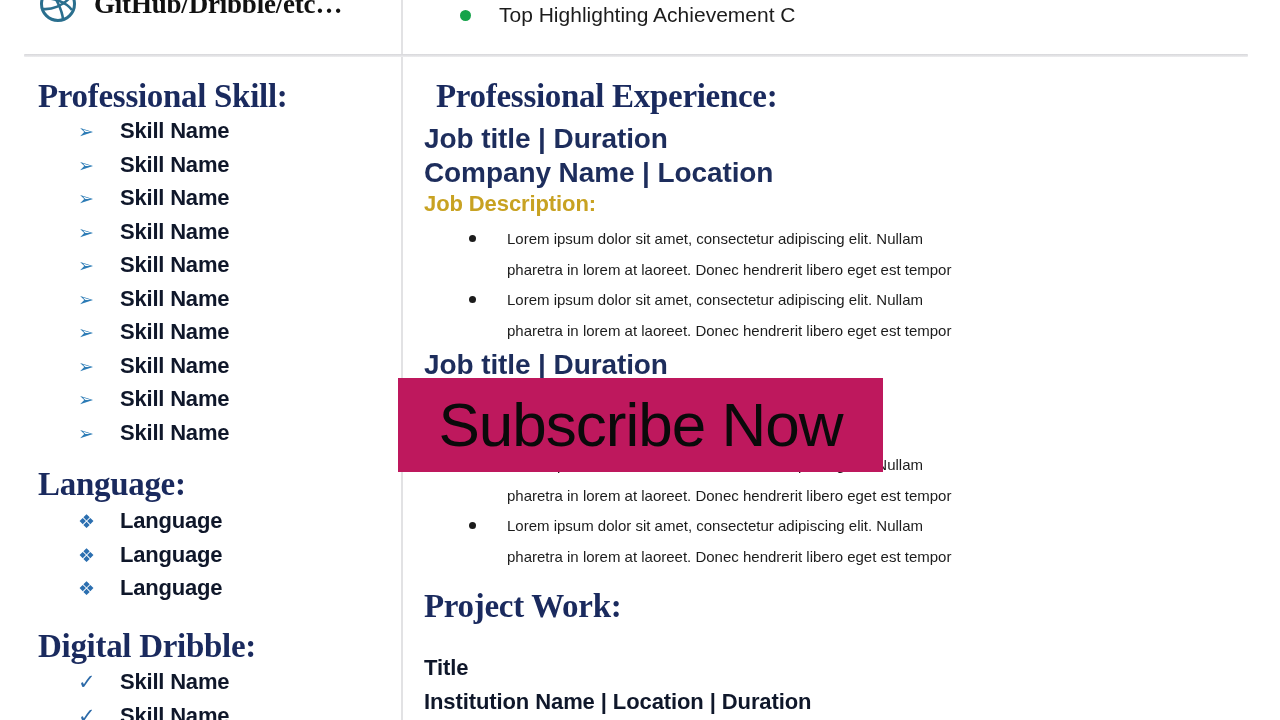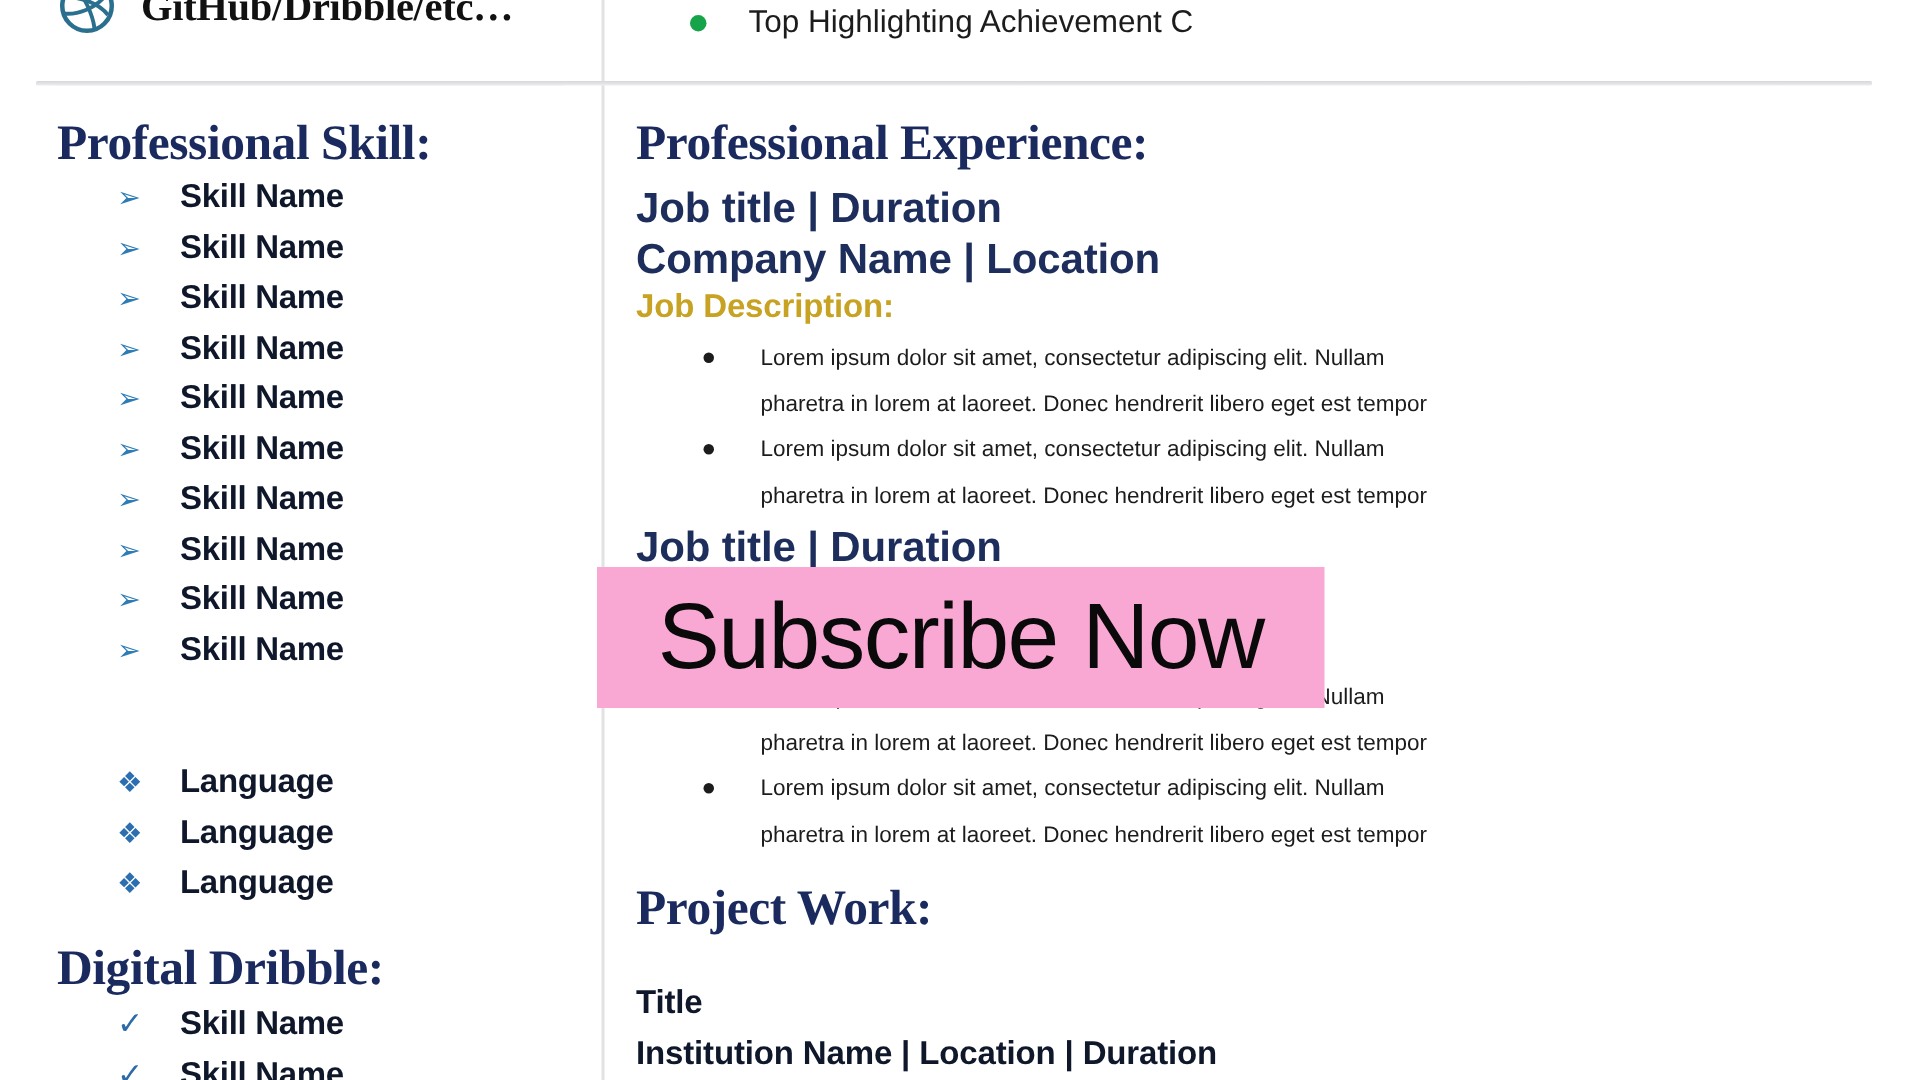--- a/index.html
+++ b/index.html
@@ -226,21 +226,21 @@
     letter-spacing: -0.1px;
   }
 
   
   #subscribe-overlay {
     position: absolute;
     left: 398px;
     top: 378px;
     width: 485px;
     height: 94px;
-    background: #f9a8d4;
+    background: #be185d;
     display: flex;
     align-items: center;
     justify-content: center;
     z-index: 50;
   }
   #subscribe-overlay .sub-text {
     font-family: "Liberation Sans", sans-serif;
     font-size: 62px;
     font-weight: normal;
     color: #0a0a0a;
@@ -306,20 +306,21 @@
         <li class="bullet-item">
           <span class="bullet-glyph arrow">➢</span>
           <span class="bullet-label">Skill Name</span>
         </li>
         <li class="bullet-item">
           <span class="bullet-glyph arrow">➢</span>
           <span class="bullet-label">Skill Name</span>
         </li>
       </ul>
 
+    <div class="section-heading sh-left" style="top:466px;">Language:</div>
 
     <ul class="bullet-list" id="language-list" style="top:508px;">
         <li class="bullet-item">
           <span class="bullet-glyph diamond">❖</span>
           <span class="bullet-label">Language</span>
         </li>
         <li class="bullet-item">
           <span class="bullet-glyph diamond">❖</span>
           <span class="bullet-label">Language</span>
         </li>
@@ -350,21 +351,21 @@
 
     <div class="achv-row">
       <span class="achv-dot"></span>
       <span class="achv-text">Top Highlighting Achievement C</span>
     </div>
 
   </div>
 
   <div class="hr-right"></div>
 
-  <div class="section-heading sh-right" style="top:78px;">Professional Experience:</div>
+  <div class="section-heading sh-right" style="top:78px;margin-left:12px;">Professional Experience:</div>
 
   <div class="job-line" style="top:123px;">Job title | Duration</div>
   <div class="job-line" style="top:157px;">Company Name | Location</div>
   <div class="job-desc-label" style="top:191px;">Job Description:</div>
 
   <ul class="desc-list" id="desc-list-1" style="top:224px;">
       <li class="desc-item">
         <span class="desc-dot"></span>
         <span class="desc-line">Lorem ipsum dolor sit amet, consectetur adipiscing elit. Nullam</span>
         <span class="desc-line">pharetra in lorem at laoreet. Donec hendrerit libero eget est tempor</span>

